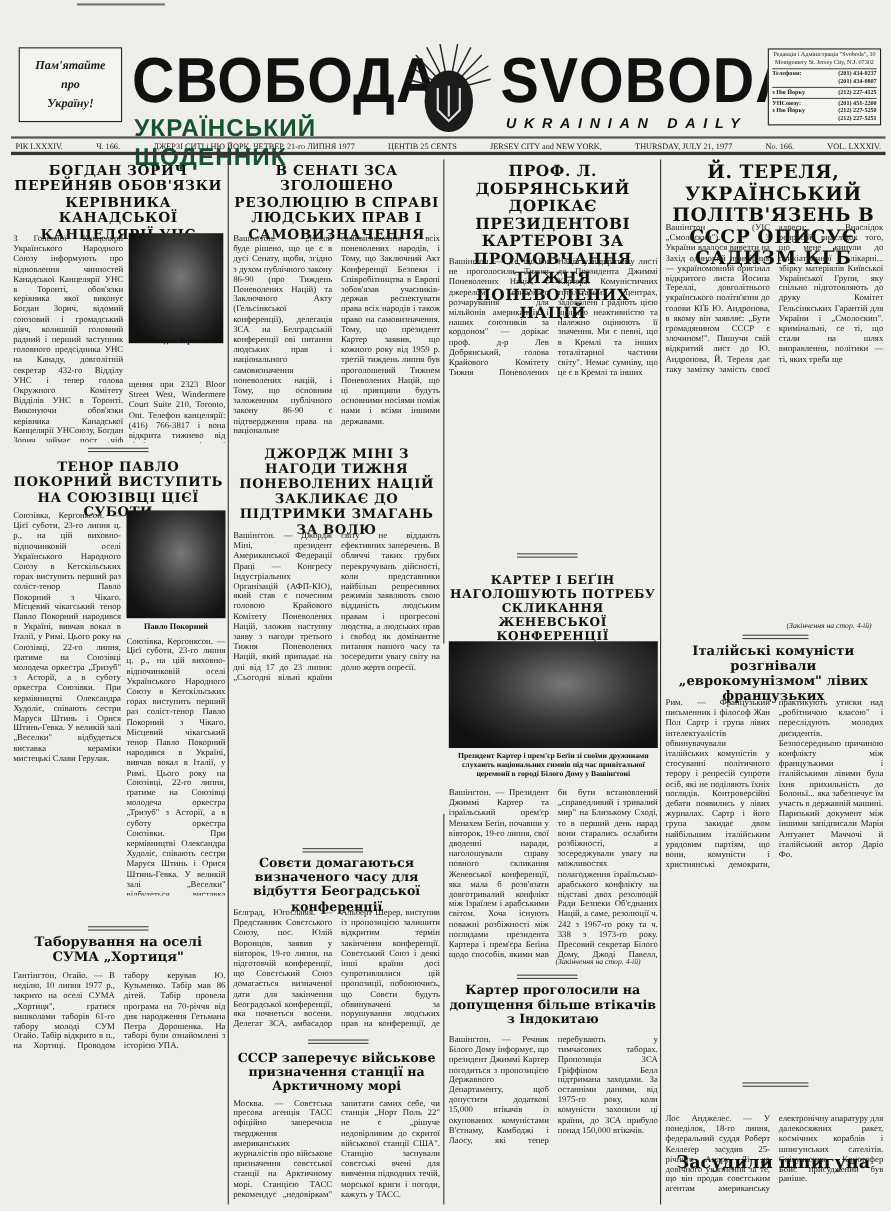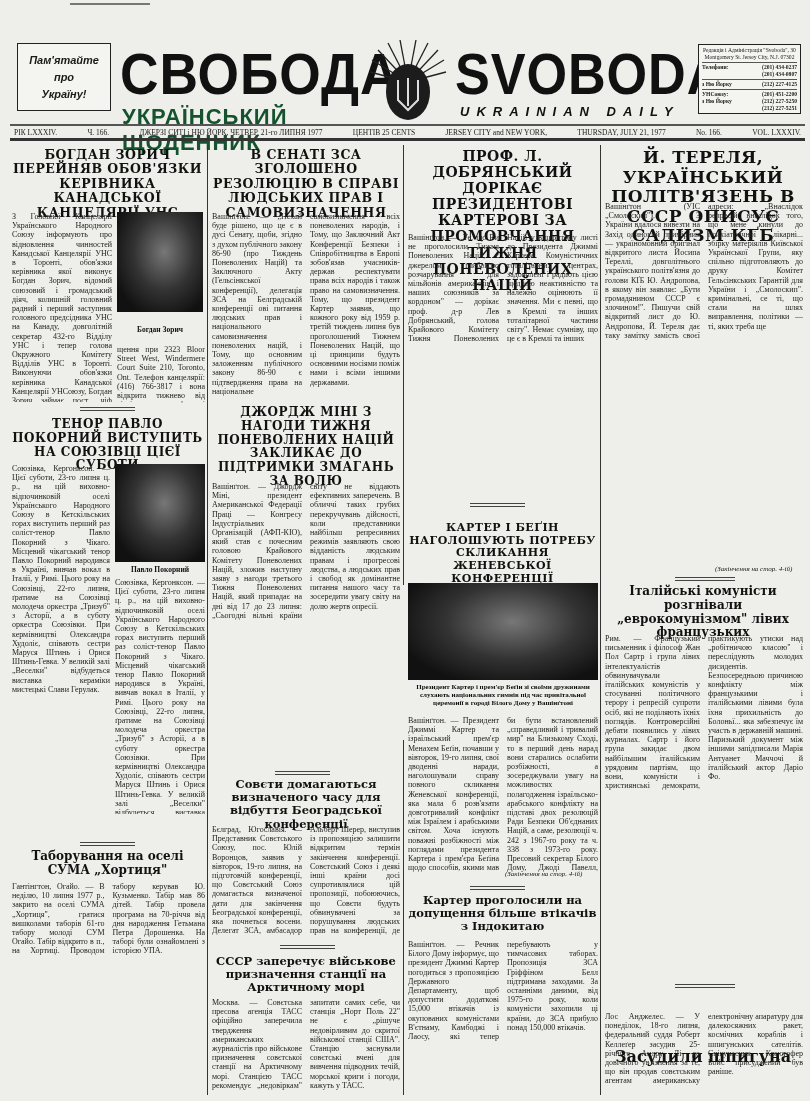--- a/index.html
+++ b/index.html
@@ -11,21 +11,21 @@
     position: relative;
   }
   .page { position: absolute; left: 0; top: 0; width: 810px; height: 1101px; }
 
   
   .topstrip { position:absolute; left:70px; top:0; width:80px; height:5px; border-bottom:2px solid #777; }
   .remember-box {
     position:absolute; left:17px; top:43px; width:94px; height:68px;
     border:1px solid #222; background:#f4f4f0;
     display:flex; flex-direction:column; align-items:center; justify-content:center;
-    font-family:Liberation Sans, sans-serif; font-style:italic; font-weight:bold; font-size:11px; line-height:17px;
+    font-family:Liberation Serif, serif; font-style:italic; font-weight:bold; font-size:11px; line-height:17px;
   }
   .title-ua {
     position:absolute; left:120px; top:44px; width:240px; height:60px;
     font-family:"Liberation Sans", sans-serif; font-weight:bold; font-size:58px; letter-spacing:1px;
     transform:scaleX(0.92); transform-origin:left top; line-height:60px; color:#111;
   }
   .title-en {
     position:absolute; left:455px; top:44px; width:230px; height:60px;
     font-family:"Liberation Sans", sans-serif; font-weight:bold; font-size:58px; letter-spacing:1px;
     transform:scaleX(0.9); transform-origin:left top; line-height:60px; color:#111;
@@ -161,21 +161,21 @@
 
   <div class="vline" style="left:207px; top:145px; height:950px;"></div>
   <div class="vline" style="left:403px; top:145px; height:440px;"></div>
   <div class="vline" style="left:600px; top:145px; height:440px;"></div>
   <div class="vline" style="left:403px; top:740px; height:355px;"></div>
   <div class="vline" style="left:600px; top:580px; height:515px;"></div>
 
   <div class="headline caps" style="left:10px; top:148px; width:195px; font-size:12.5px;">БОГДАН ЗОРИЧ ПЕРЕЙНЯВ ОБОВ'ЯЗКИ КЕРІВНИКА КАНАДСЬКОЇ КАНЦЕЛЯРІЇ УНС</div>
   <div class="body-text" style="left:12px; top:212px; width:100px; height:190px;">З Головної Канцелярії Українського Народного Союзу інформують про відновлення чинностей Канадської Канцелярії УНС в Торонті, обов'язки керівника якої виконує Богдан Зорич, відомий союзовий і громадський діяч, колишній головний радний і перший заступник головного предсідника УНС на Канаду, довголітній секретар 432-го Відділу УНС і тепер голова Окружного Комітету Відділів УНС в Торонті. Виконуючи обов'язки керівника Канадської Канцелярії УНСоюзу, Богдан Зорич займає пост „чіф єйджент" УНС в Канаді, себто вимаганого забезпеченевим законами Канади представника-зв'язкового тих забезпеченевих установ, які мають свій головний осідок в іншій країні. Канцелярія УНС в Торонті має свої приміщення</div>
   <div class="photo" style="left:117px; top:212px; width:86px; height:100px;"></div>
-  <div class="caption" style="left:117px; top:325px; width:86px;">Богдан Зорич</div>
+  <div class="caption" style="left:117px; top:305px; width:86px;">Богдан Зорич</div>
   <div class="body-text" style="left:117px; top:345px; width:88px; height:58px;">щення при 2323 Bloor Street West, Windermere Court Suite 210, Toronto, Ont. Телефон канцелярії: (416) 766-3817 і вона відкрита тижнево від вівтірка до п'ятниці включно в годинах від 10-ої рано до 2-ої по полудні.</div>
   <div class="separator" style="left:80px; top:407px; width:55px;"></div>
 
   <div class="headline caps" style="left:10px; top:418px; width:195px; font-size:12px;">ТЕНОР ПАВЛО ПОКОРНИЙ ВИСТУПИТЬ НА СОЮЗІВЦІ ЦІЄЇ СУБОТИ</div>
   <div class="photo" style="left:115px; top:464px; width:90px; height:98px;"></div>
   <div class="caption" style="left:115px; top:565px; width:90px;">Павло Покорний</div>
   <div class="body-text" style="left:12px; top:464px; width:98px; height:350px;">Союзівка, Кергонксон. — Цієї суботи, 23-го липня ц. р., на цій виховно-відпочинковій оселі Українського Народного Союзу в Кетскільських горах виступить перший раз соліст-тенор Павло Покорний з Чікаго. Місцевий чікагський тенор Павло Покорний народився в Україні, вивчав вокал в Італії, у Римі. Цього року на Союзівці, 22-го липня, ґратиме на Союзівці молодеча оркестра „Тризуб" з Асторії, а в суботу оркестра Союзівки. При кермівництві Олександра Худоліє, співають сестри Маруся Штинь і Орися Штинь-Гевка. У великій залі „Веселки" відбудеться виставка кераміки мистецькі Слави Герулак.</div>
   <div class="body-text" style="left:115px; top:578px; width:90px; height:236px;">Союзівка, Кергонксон. — Цієї суботи, 23-го липня ц. р., на цій виховно-відпочинковій оселі Українського Народного Союзу в Кетскільських горах виступить перший раз соліст-тенор Павло Покорний з Чікаго. Місцевий чікагський тенор Павло Покорний народився в Україні, вивчав вокал в Італії, у Римі. Цього року на Союзівці, 22-го липня, ґратиме на Союзівці молодеча оркестра „Тризуб" з Асторії, а в суботу оркестра Союзівки. При кермівництві Олександра Худоліє, співають сестри Маруся Штинь і Орися Штинь-Гевка. У великій залі „Веселки" відбудеться виставка кераміки мистецькі Слави Герулак.</div>
   <div class="separator" style="left:80px; top:842px; width:55px;"></div>
 

